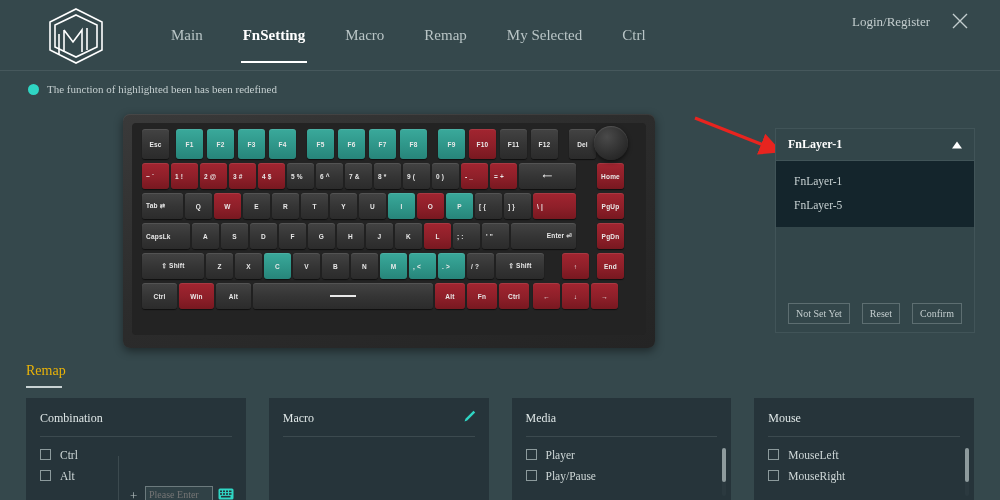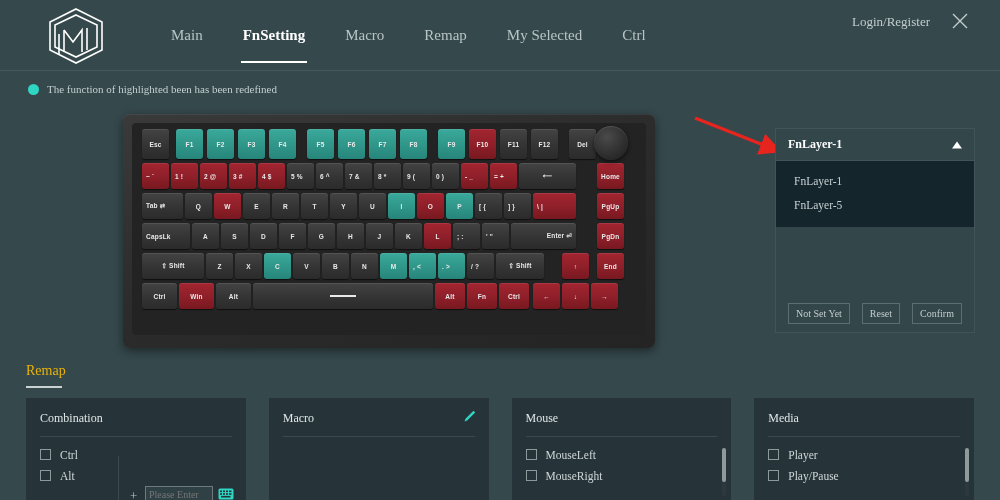--- a/index.html
+++ b/index.html
@@ -469,47 +469,47 @@
       <div class="card-head">Macro</div>
       <div class="card-rule"></div>
       <div class="edit-icon">
         <svg viewBox="0 0 15 15" width="15" height="15">
           <path d="M11.5 1.8 L13.2 3.5 L5.2 11.5 L2.6 12.4 L3.5 9.8 Z" fill="#2fd6c4"></path>
         </svg>
       </div>
     </div>
 
     <div class="card">
+      <div class="card-head">Media</div>
+      <div class="card-rule"></div>
+      <div class="card-body">
+        <div class="chk-row">
+          <span class="chk"></span>
+          <span>Player</span>
+        </div>
+        <div class="chk-row">
+          <span class="chk"></span>
+          <span>Play/Pause</span>
+        </div>
+      </div>
+      <div class="scroll-track"></div>
+      <div class="scroll-thumb"></div>
+    </div>
+
+    <div class="card">
       <div class="card-head">Mouse</div>
       <div class="card-rule"></div>
       <div class="card-body">
         <div class="chk-row">
           <span class="chk"></span>
           <span>MouseLeft</span>
         </div>
         <div class="chk-row">
           <span class="chk"></span>
           <span>MouseRight</span>
         </div>
       </div>
       <div class="scroll-track"></div>
       <div class="scroll-thumb"></div>
     </div>
 
-    <div class="card">
-      <div class="card-head">Media</div>
-      <div class="card-rule"></div>
-      <div class="card-body">
-        <div class="chk-row">
-          <span class="chk"></span>
-          <span>Player</span>
-        </div>
-        <div class="chk-row">
-          <span class="chk"></span>
-          <span>Play/Pause</span>
-        </div>
-      </div>
-      <div class="scroll-track"></div>
-      <div class="scroll-thumb"></div>
-    </div>
-
   </div>
 </div>
 
 </body></html>

